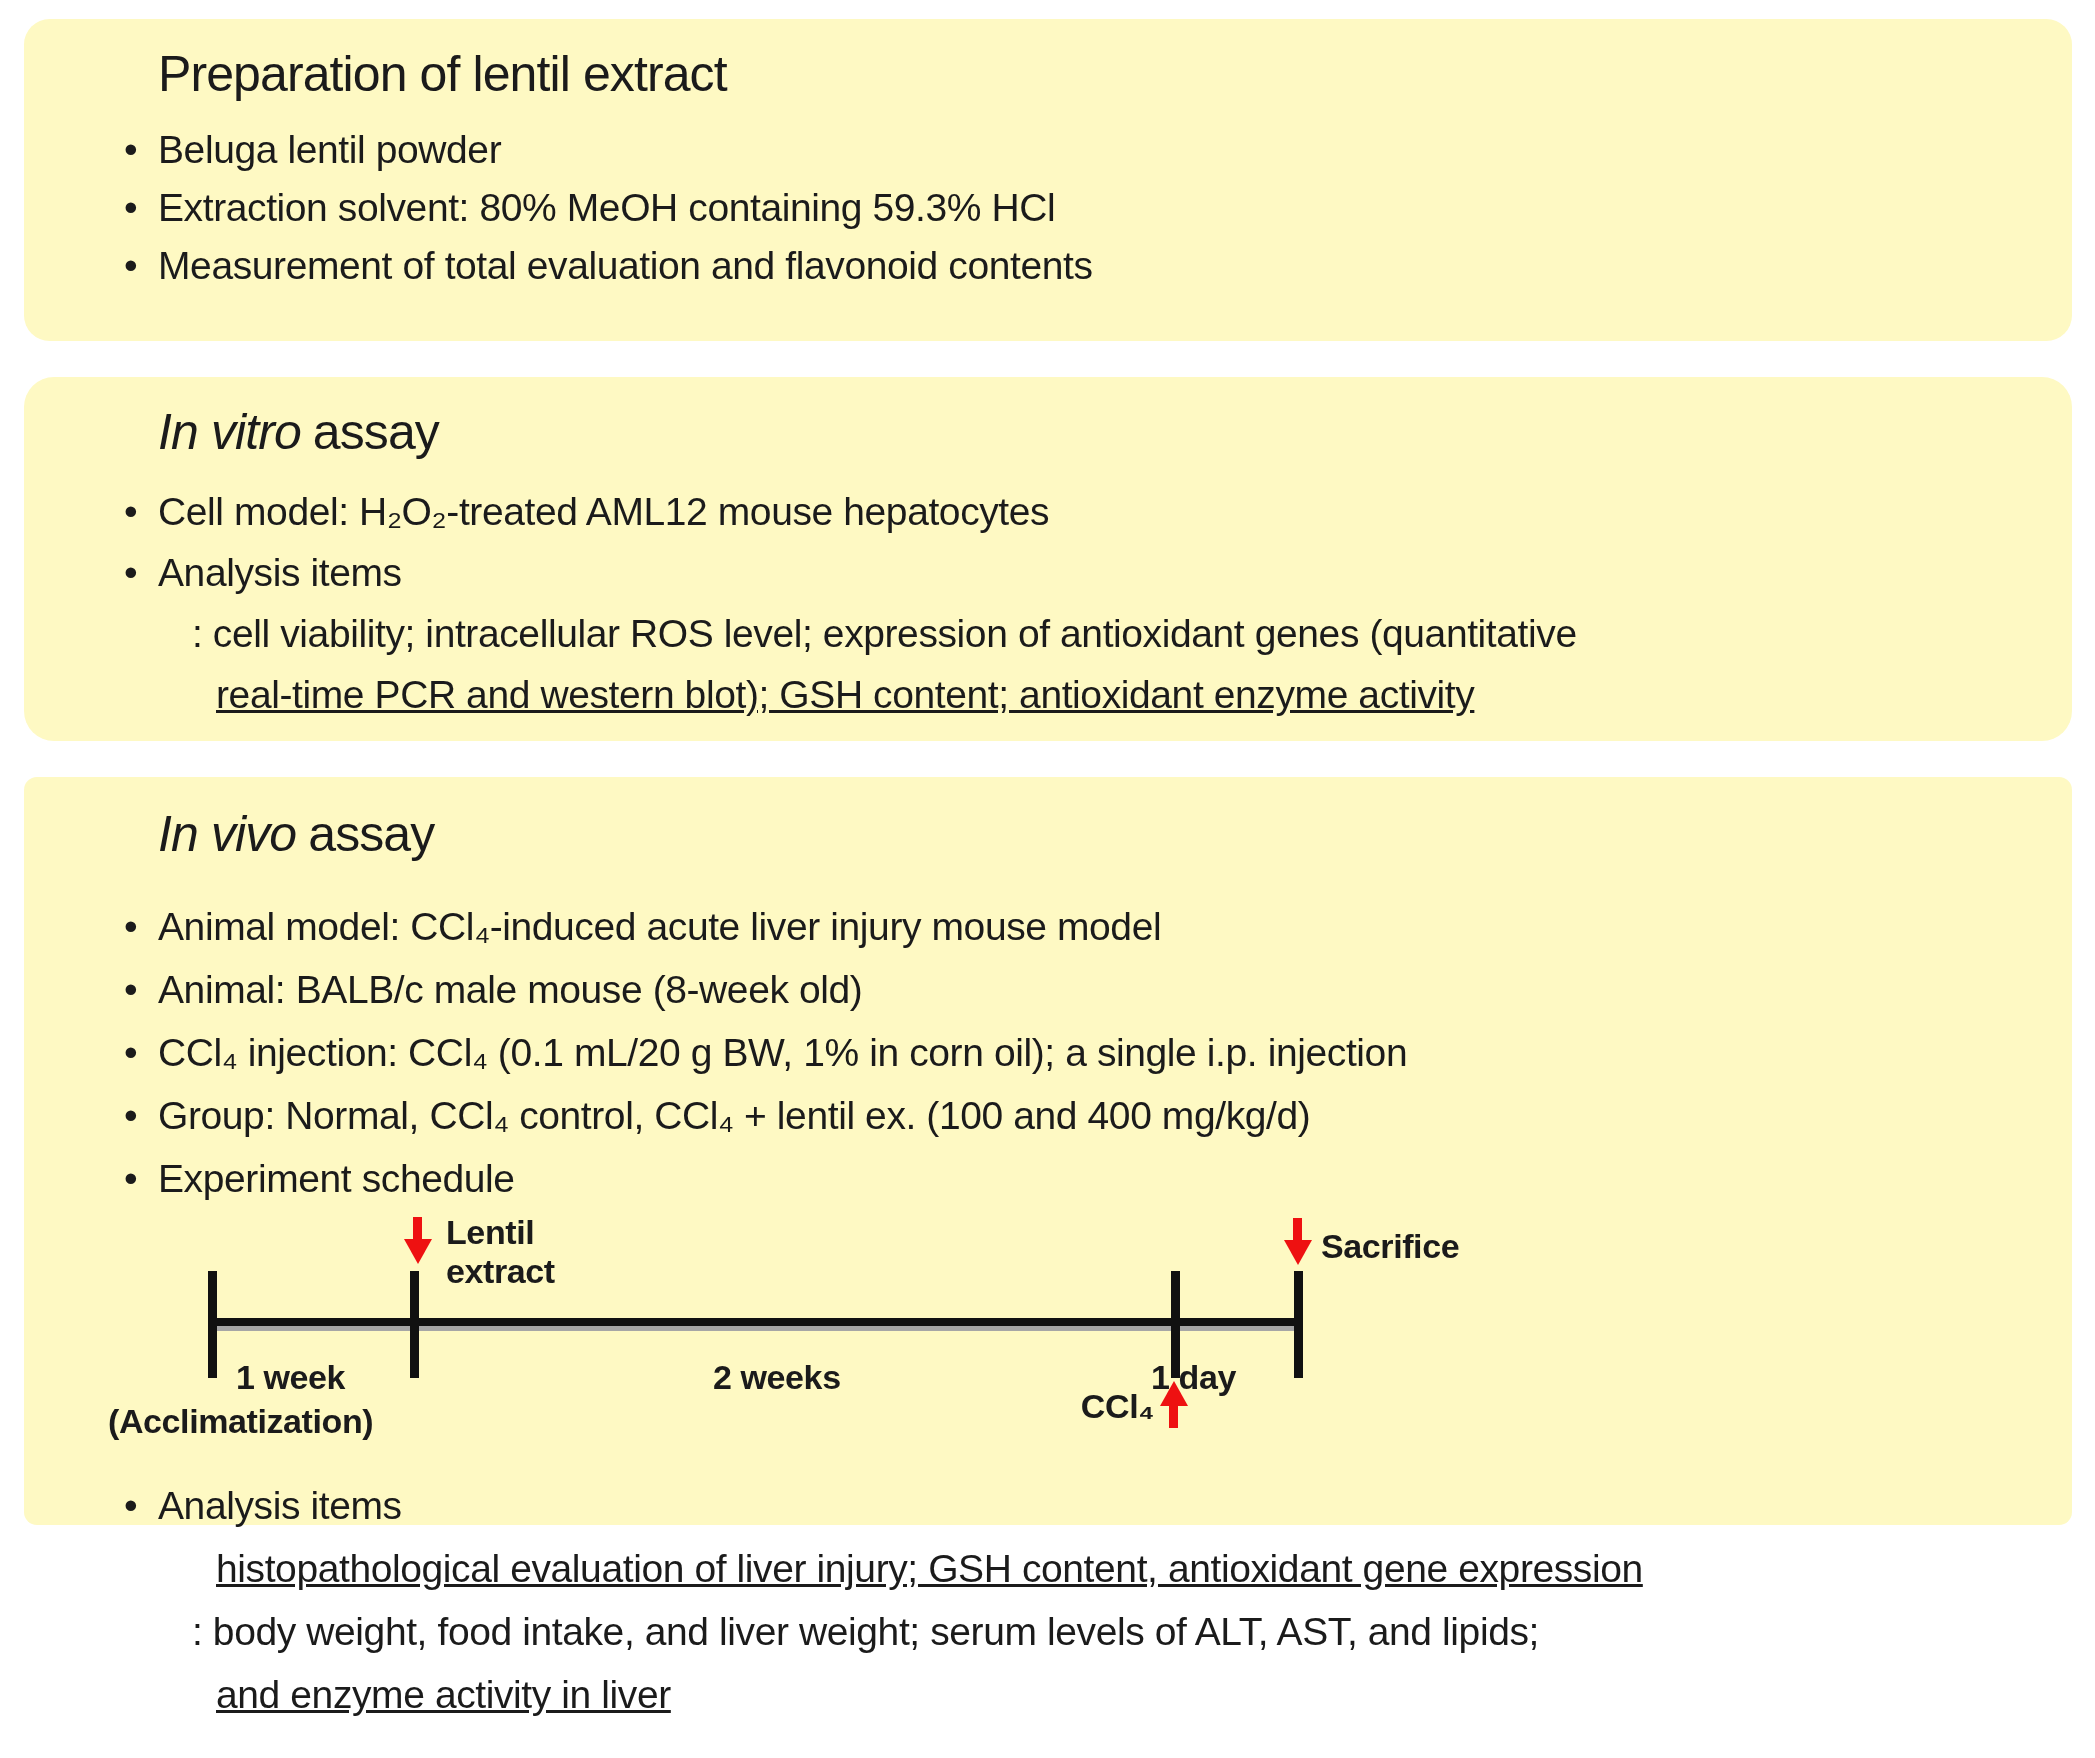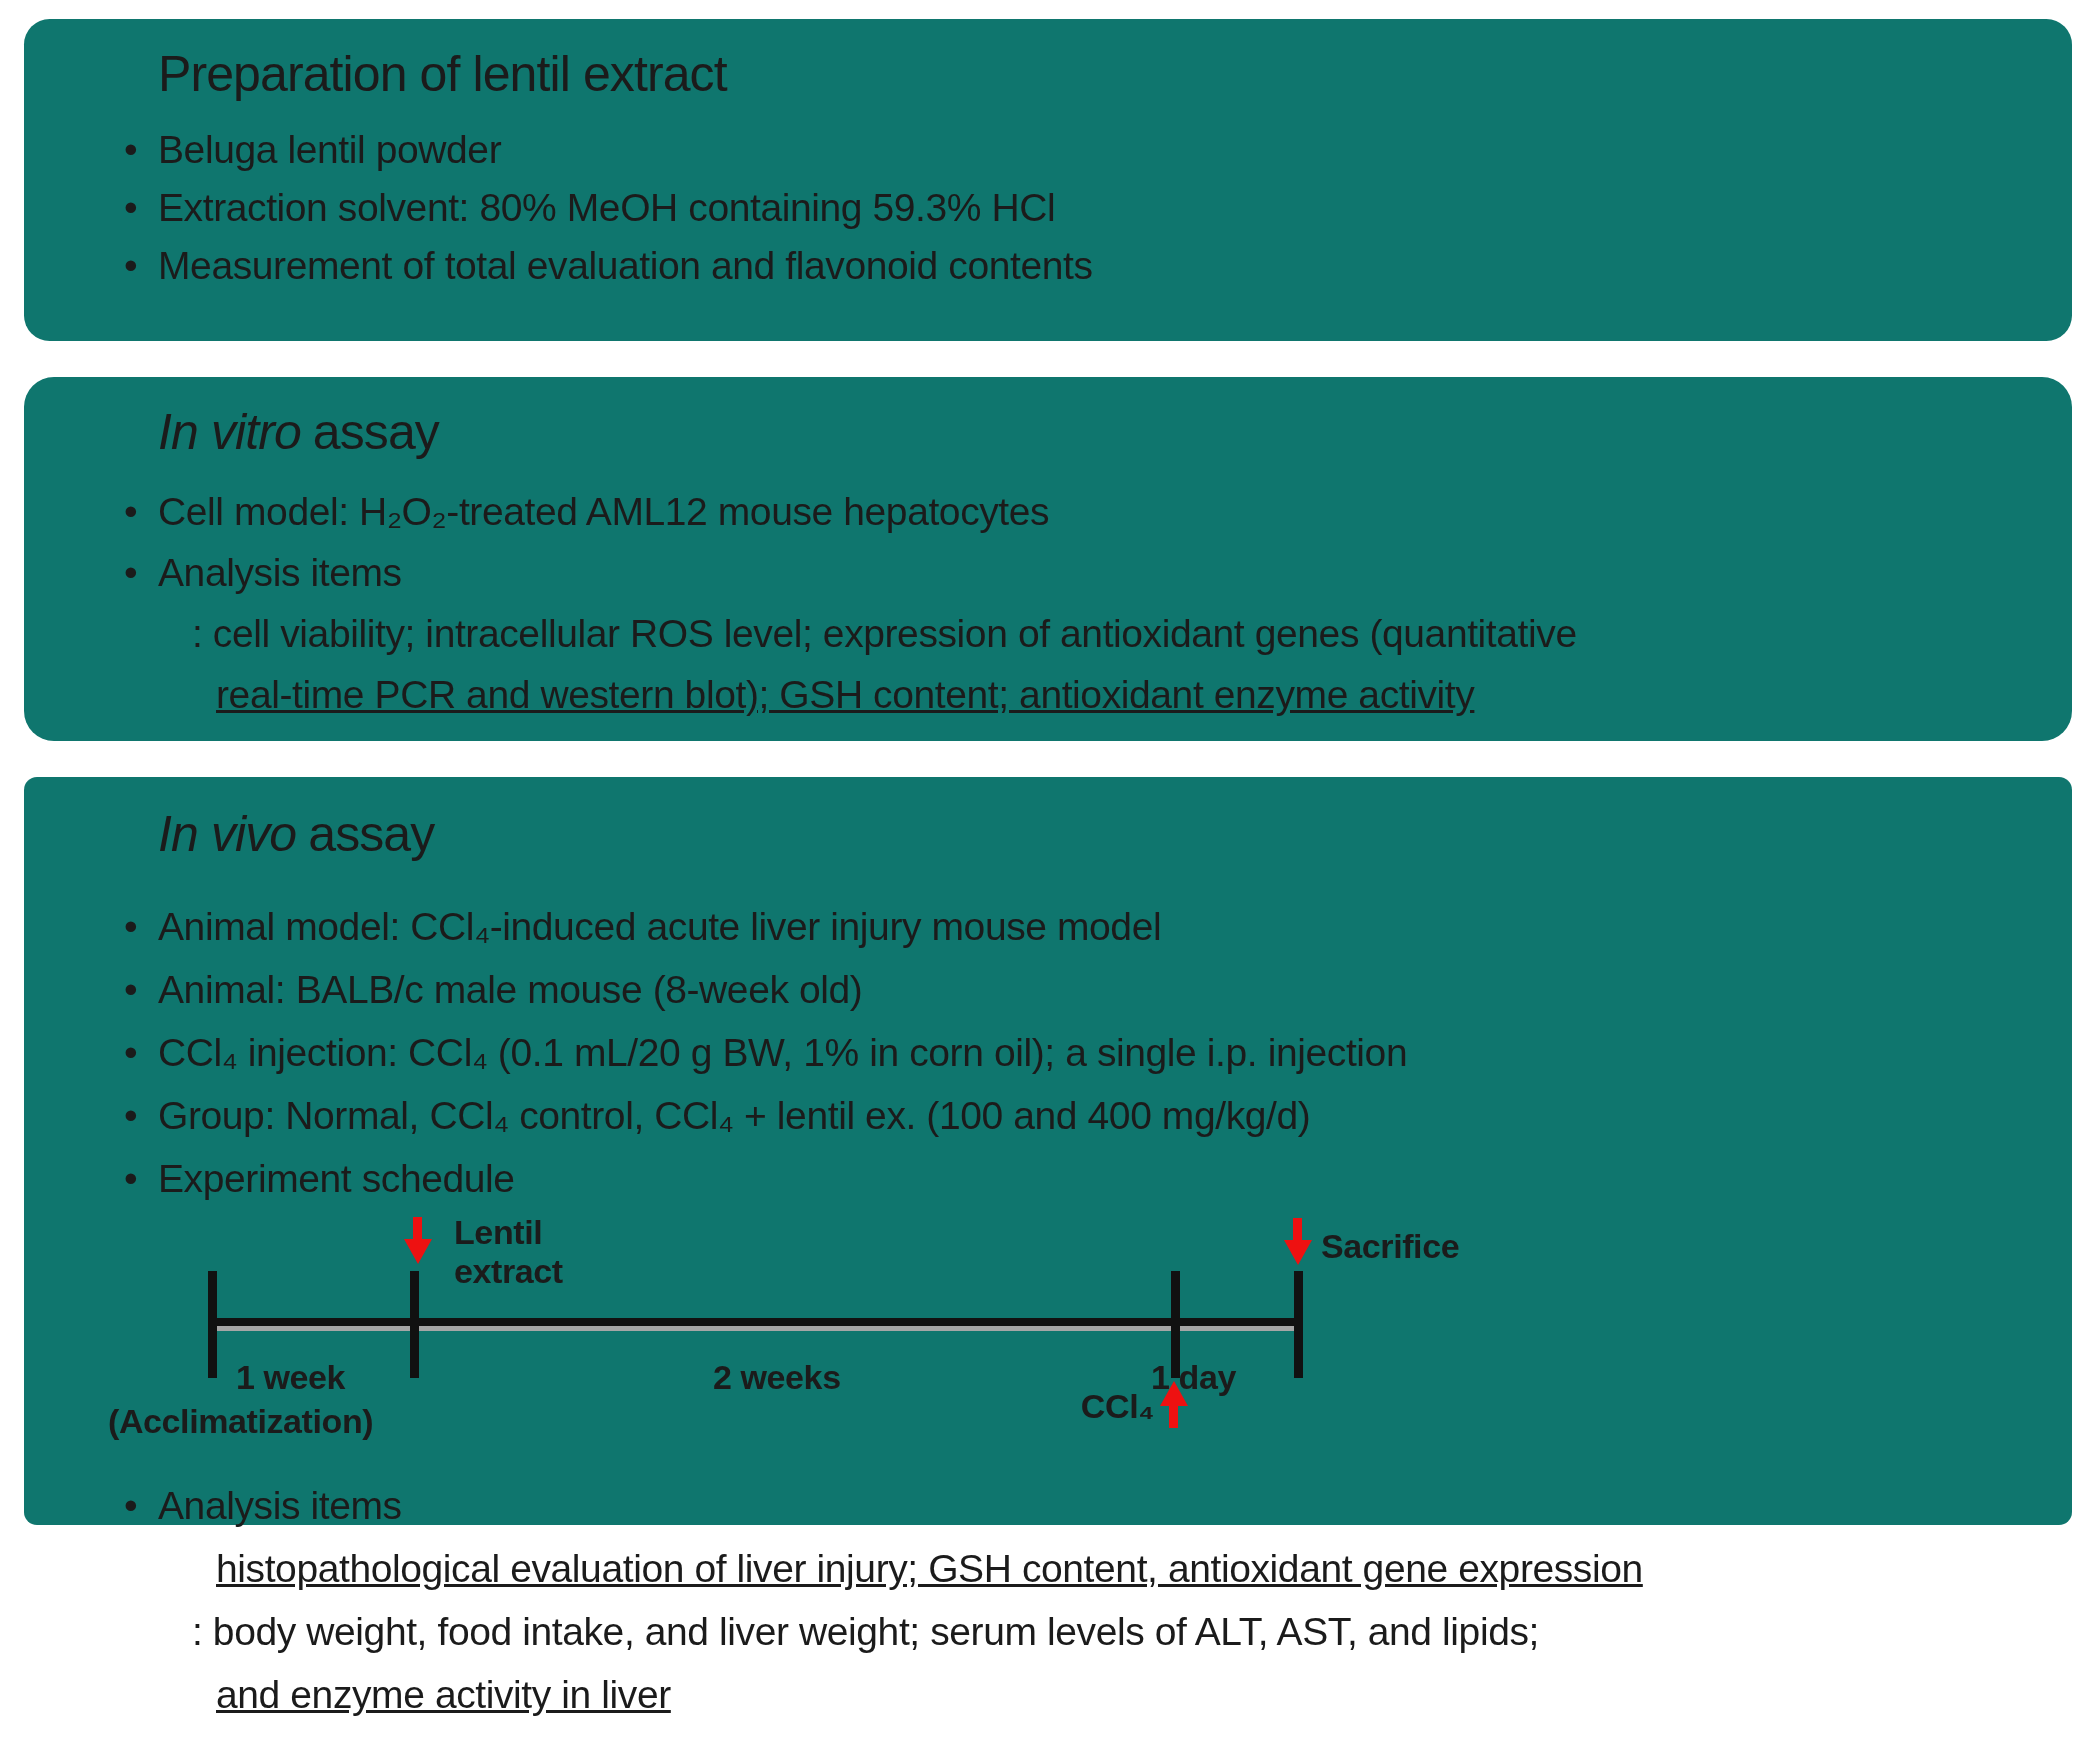--- a/index.html
+++ b/index.html
@@ -6,21 +6,21 @@
   #canvas{
     position:relative;
     width:2095px;height:1758px;
     background:#ffffff;
     font-family:"Liberation Sans","DejaVu Sans",sans-serif;
     color:#1b1b1b;
     overflow:hidden;
   }
   .panel{
     position:absolute;left:24px;width:2048px;
-    background:#0f766e;
+    background:#fef9c3;
     box-sizing:border-box;
     padding:0 43px 0 100px;
   }
   #prep-box{top:19px;height:322px;border-radius:25.6px;}
   #invitro-box{top:377px;height:364px;border-radius:30px;}
   #invivo-box{top:777px;height:748px;border-radius:13px;}
 
   .panel-title{
     margin:0 0 0 34px;
     font-size:50px;
@@ -147,21 +147,21 @@
 
       <div class="tl-tick" style="left:184px;"></div>
       <div class="tl-tick" style="left:386px;"></div>
       <div class="tl-tick" style="left:1147px;"></div>
       <div class="tl-tick" style="left:1270px;"></div>
 
       <div class="arrow" style="left:379px;top:440px;">
         <div class="shaft" style="background:#ee1111;"></div>
         <div class="head-down" style="border-top-color:#ee1111;"></div>
       </div>
-      <div class="tl-label" style="left:422px;top:436px;margin-left:8px;">
+      <div class="tl-label" style="left:422px;top:436px;">
         <div>Lentil</div>
         <div>extract</div>
       </div>
 
       <div class="arrow" style="left:1259px;top:441px;">
         <div class="shaft" style="background:#ee1111;"></div>
         <div class="head-down" style="border-top-color:#ee1111;"></div>
       </div>
       <div class="tl-label" style="left:1297px;top:450px;">Sacrifice</div>
 

